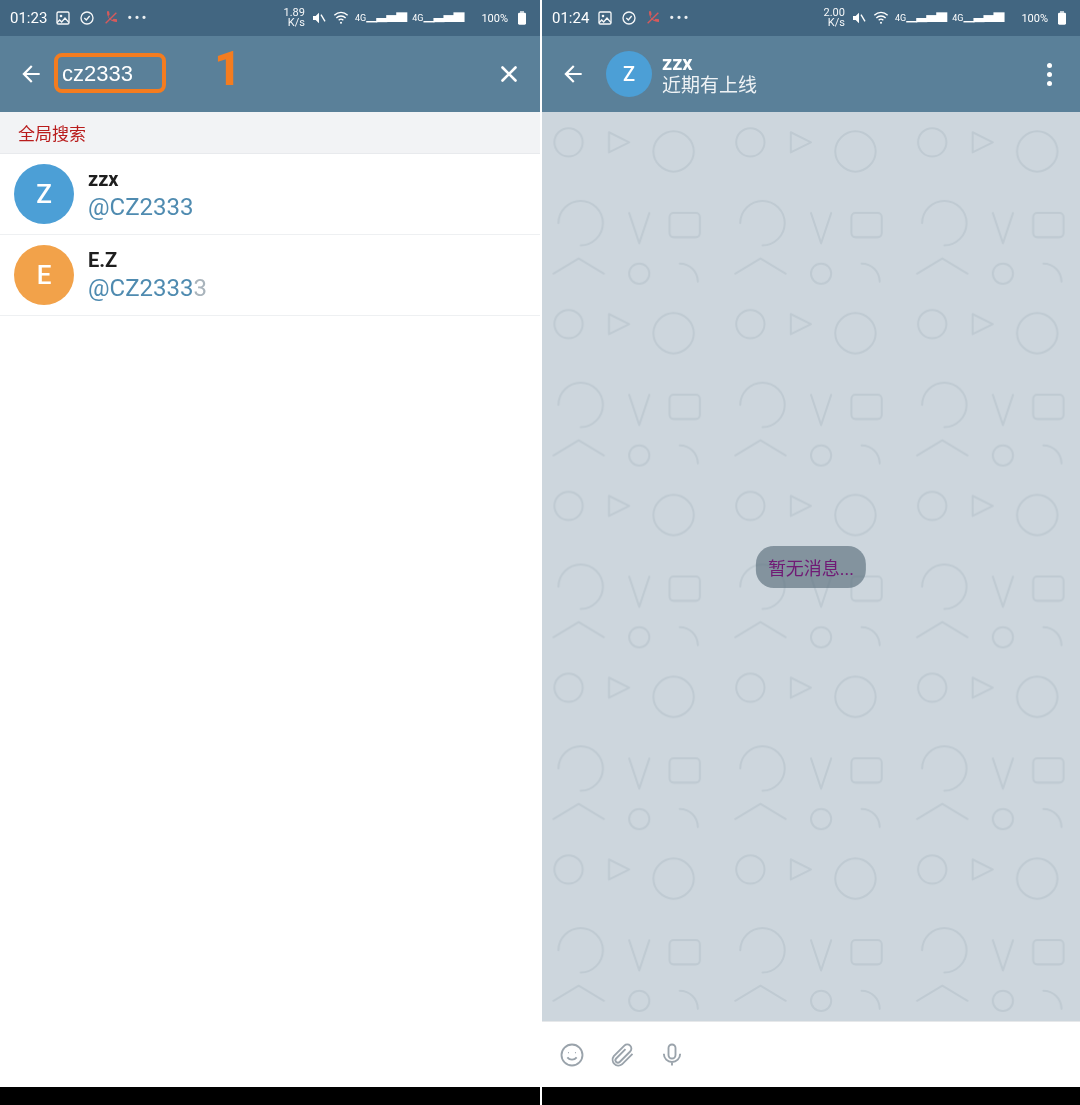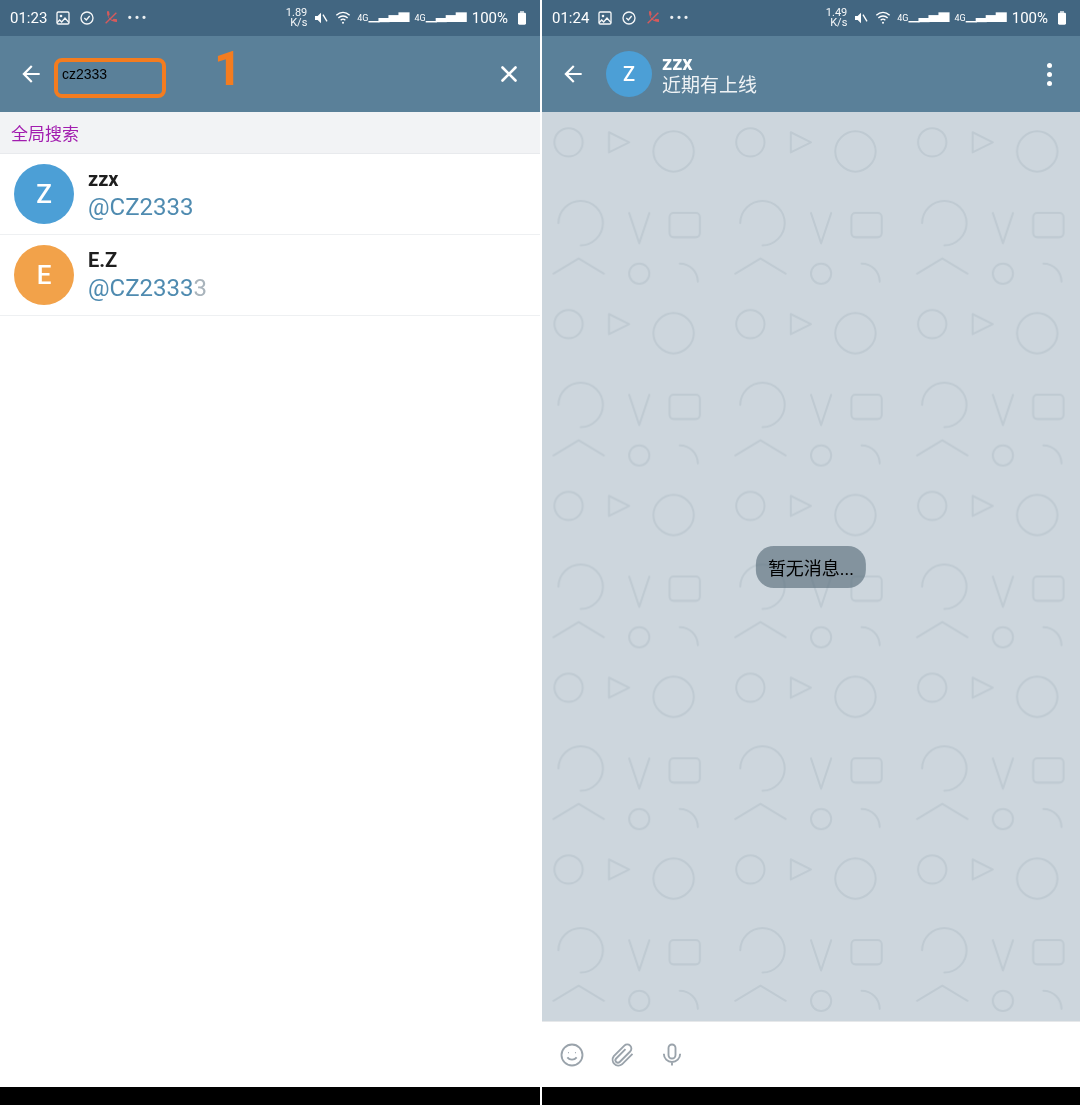--- a/index.html
+++ b/index.html
@@ -9,54 +9,54 @@
   .phone + .phone { border-left:2px solid #fff; }
   
   .statusbar { height:36px; background:#426681; color:#fff; display:flex; align-items:center; padding:0 10px; font-size:15px; }
   .statusbar .left { display:flex; align-items:center; gap:8px; }
   .statusbar .left .ico { width:16px; height:16px; display:inline-flex; align-items:center; justify-content:center; opacity:.95; }
   .statusbar .left .dots { letter-spacing:2px; opacity:.9; }
   .statusbar .spacer { flex:1; }
   .statusbar .right { display:flex; align-items:center; gap:6px; }
   .statusbar .right .kbs { font-size:11px; line-height:10px; text-align:right; opacity:.95; }
   .statusbar .right .ico { width:16px; height:16px; display:inline-flex; align-items:center; justify-content:center; }
-  .statusbar .right .txt { font-size:15px; }
+  .statusbar .right .txt { font-size:11px;margin-left:12px; }
   .statusbar .right .sig { font-size:9px; line-height:8px; display:flex; flex-direction:row; align-items:flex-start; }
   .statusbar .right .sig .bars { letter-spacing:-1px; font-size:11px; }
   
   .appbar { height:76px; background:#5a8099; color:#fff; display:flex; align-items:center; padding:0 8px; gap:6px; }
   .appbar .iconbtn { width:46px; height:46px; display:flex; align-items:center; justify-content:center; cursor:pointer; border-radius:50%; }
   .appbar .iconbtn svg { width:26px; height:26px; fill:#fff; }
   .appbar .search-wrap { flex:1; position:relative; display:flex; align-items:center; }
-  .appbar input.search { flex:1; background:transparent; border:none; outline:none; color:#000000; font-size:14px; padding:6px 2px; caret-color:#fff; }
+  .appbar input.search { flex:1; background:transparent; border:none; outline:none; color:#ffffff; font-size:22px; padding:6px 2px; caret-color:#fff; }
   .appbar input.search::placeholder { color:rgba(255,255,255,.7); }
   .highlight-box { position:absolute; left:-6px; top:-2px; width:112px; height:40px; border:4px solid #f47c1f; border-radius:8px; pointer-events:none; }
   .annot-1 { position:absolute; left:214px; top:40px; font-size:48px; font-weight:800; color:#f47c1f; pointer-events:none; }
   
-  .section-header { background:#f2f3f5; color:#a21caf; font-size:17px; padding:8px 11px; border-bottom:1px solid #e8eaed; }
+  .section-header { background:#f2f3f5; color:#b91c1c; font-size:17px; padding:8px 18px; border-bottom:1px solid #e8eaed; }
   .results { background:#fff; }
   .result-item { display:flex; align-items:center; gap:14px; padding:10px 14px; border-bottom:1px solid #eef0f2; cursor:pointer; }
   .avatar { width:60px; height:60px; border-radius:50%; color:#fff; display:flex; align-items:center; justify-content:center; font-size:26px; font-weight:500; flex-shrink:0; }
   .result-text .name { font-size:20px; font-weight:700; color:#1e1e1e; }
   .result-text .handle { font-size:24px; color:#4f8bb0; margin-top:2px; }
   .result-text .handle .dim { color:#a9b4bc; }
   
   .chat-appbar { height:76px; background:#5a8099; color:#fff; display:flex; align-items:center; padding:0 8px; gap:10px; }
   .chat-appbar .iconbtn { width:46px; height:46px; display:flex; align-items:center; justify-content:center; cursor:pointer; }
   .chat-appbar .iconbtn svg { width:26px; height:26px; fill:#fff; }
   .chat-appbar .avatar.small { width:46px; height:46px; font-size:20px; }
   .chat-appbar .title-block { flex:1; display:flex; flex-direction:column; justify-content:center; line-height:1.15; }
   .chat-appbar .title { font-size:20px; font-weight:700; }
   .chat-appbar .subtitle { font-size:19px; opacity:.9; }
   .chat-appbar .menu-dots { display:flex; flex-direction:column; gap:4px; align-items:center; justify-content:center; }
   .chat-appbar .menu-dots span { width:5px; height:5px; background:#fff; border-radius:50%; }
   
   .chat-body { flex:1; position:relative; background:#cdd6dd; overflow:hidden; }
   .chat-body svg.pattern { position:absolute; inset:0; width:100%; height:100%; }
-  .empty-pill { position:absolute; left:50%; top:50%; transform:translate(-50%,-50%); background:rgba(90,110,125,.65); color:#000000; font-size:18px; padding:8px 12px; border-radius:18px; white-space:nowrap; }
+  .empty-pill { position:absolute; left:50%; top:50%; transform:translate(-50%,-50%); background:rgba(90,110,125,.65); color:#701a75; font-size:18px; padding:8px 12px; border-radius:18px; white-space:nowrap; }
   
   .compose { height:66px; background:#fff; display:flex; align-items:center; padding:0 10px; gap:10px; border-top:1px solid #e6e8ea; }
   .compose .ibtn { width:40px; height:40px; display:flex; align-items:center; justify-content:center; cursor:pointer; }
   .compose .ibtn svg { width:28px; height:28px; fill:none; stroke:#9aa3ab; stroke-width:1.6; }
   .compose input.msg { flex:1; border:none; outline:none; font-size:20px; color:#333; }
   .compose input.msg::placeholder { color:#9aa3ab; }
   
   .navstrip { height:18px; background:#000; }
 </style>
 </head>
@@ -187,21 +187,21 @@
             <svg viewBox="0 0 24 24">
               <path d="M6 3c0 9 6 15 15 15v-4l-5-1-2 2c-3-1-5-3-6-6l2-2-1-5H6z" fill="#e05a5a"></path>
               <line x1="4" y1="20" x2="20" y2="4" stroke="#e05a5a" stroke-width="2"></line>
             </svg>
           </span>
         <span class="dots">•••</span>
       </div>
       <div class="spacer"></div>
       <div class="right">
         <div class="kbs">
-            <div>1.49</div>
+            <div>2.00</div>
             <div>K/s</div>
           </div>
         <span class="ico">
             <svg viewBox="0 0 24 24">
               <path d="M3 9v6h4l5 5V4L7 9H3z" fill="#fff"></path>
               <line x1="15" y1="7" x2="21" y2="17" stroke="#fff" stroke-width="2"></line>
             </svg>
           </span>
         <span class="ico">
             <svg viewBox="0 0 24 24">

